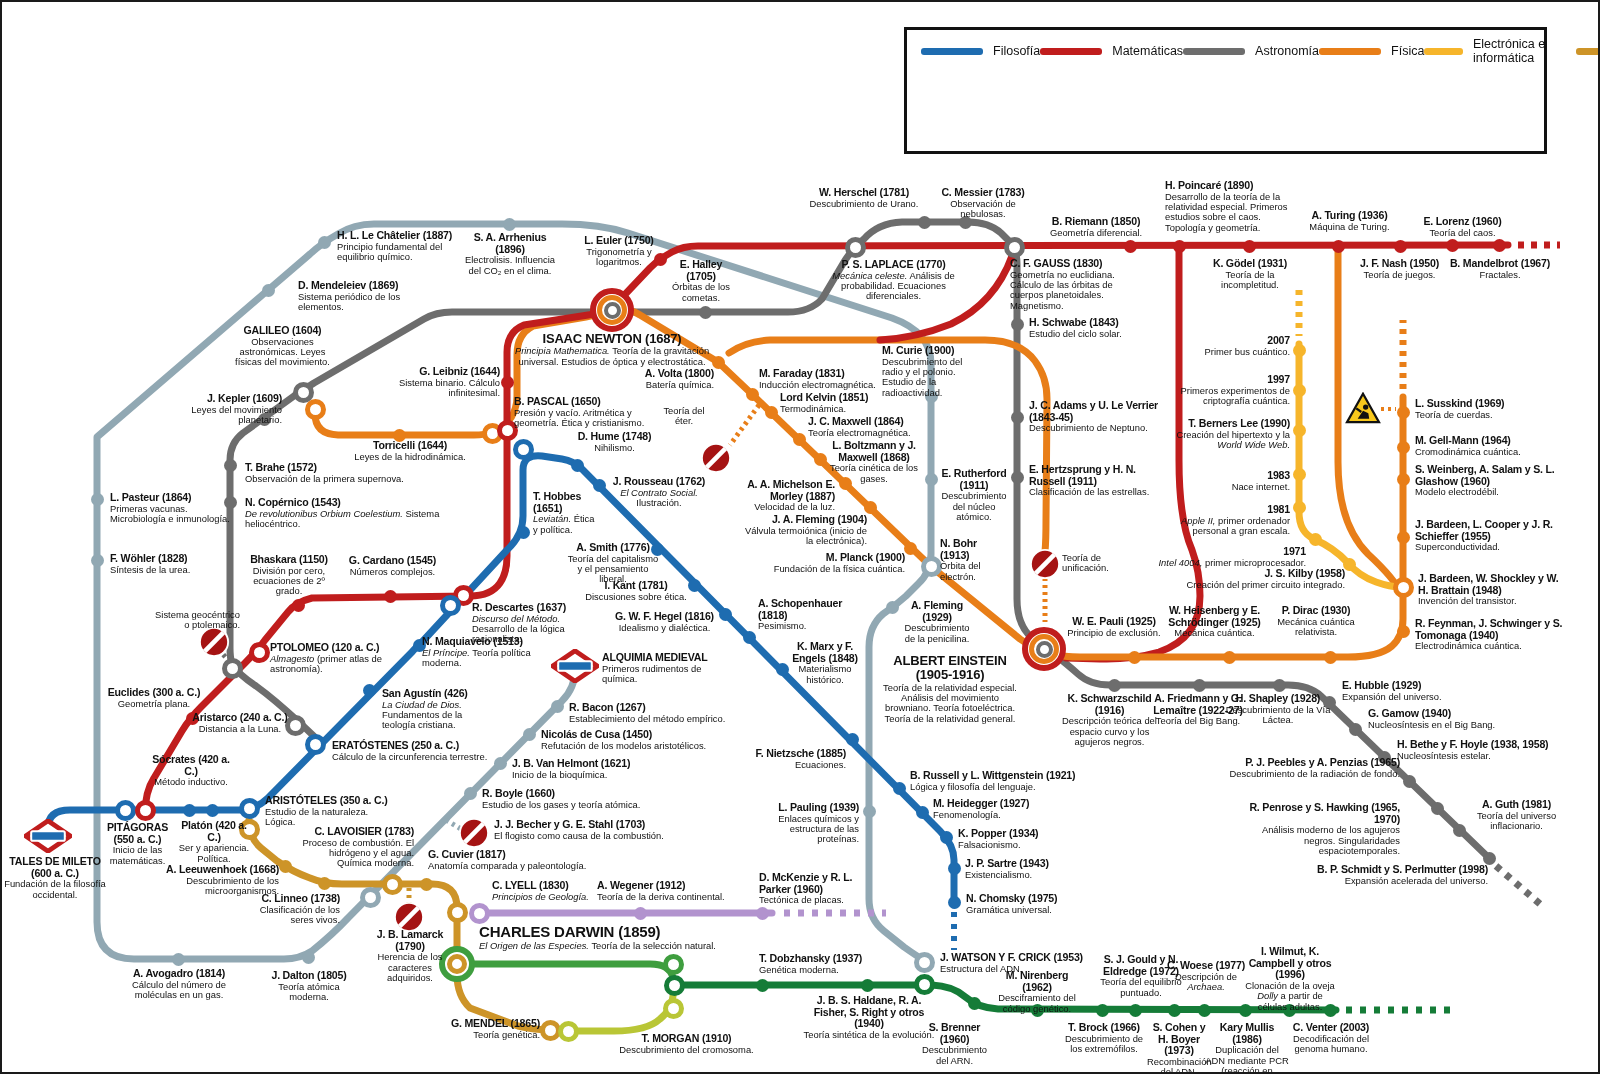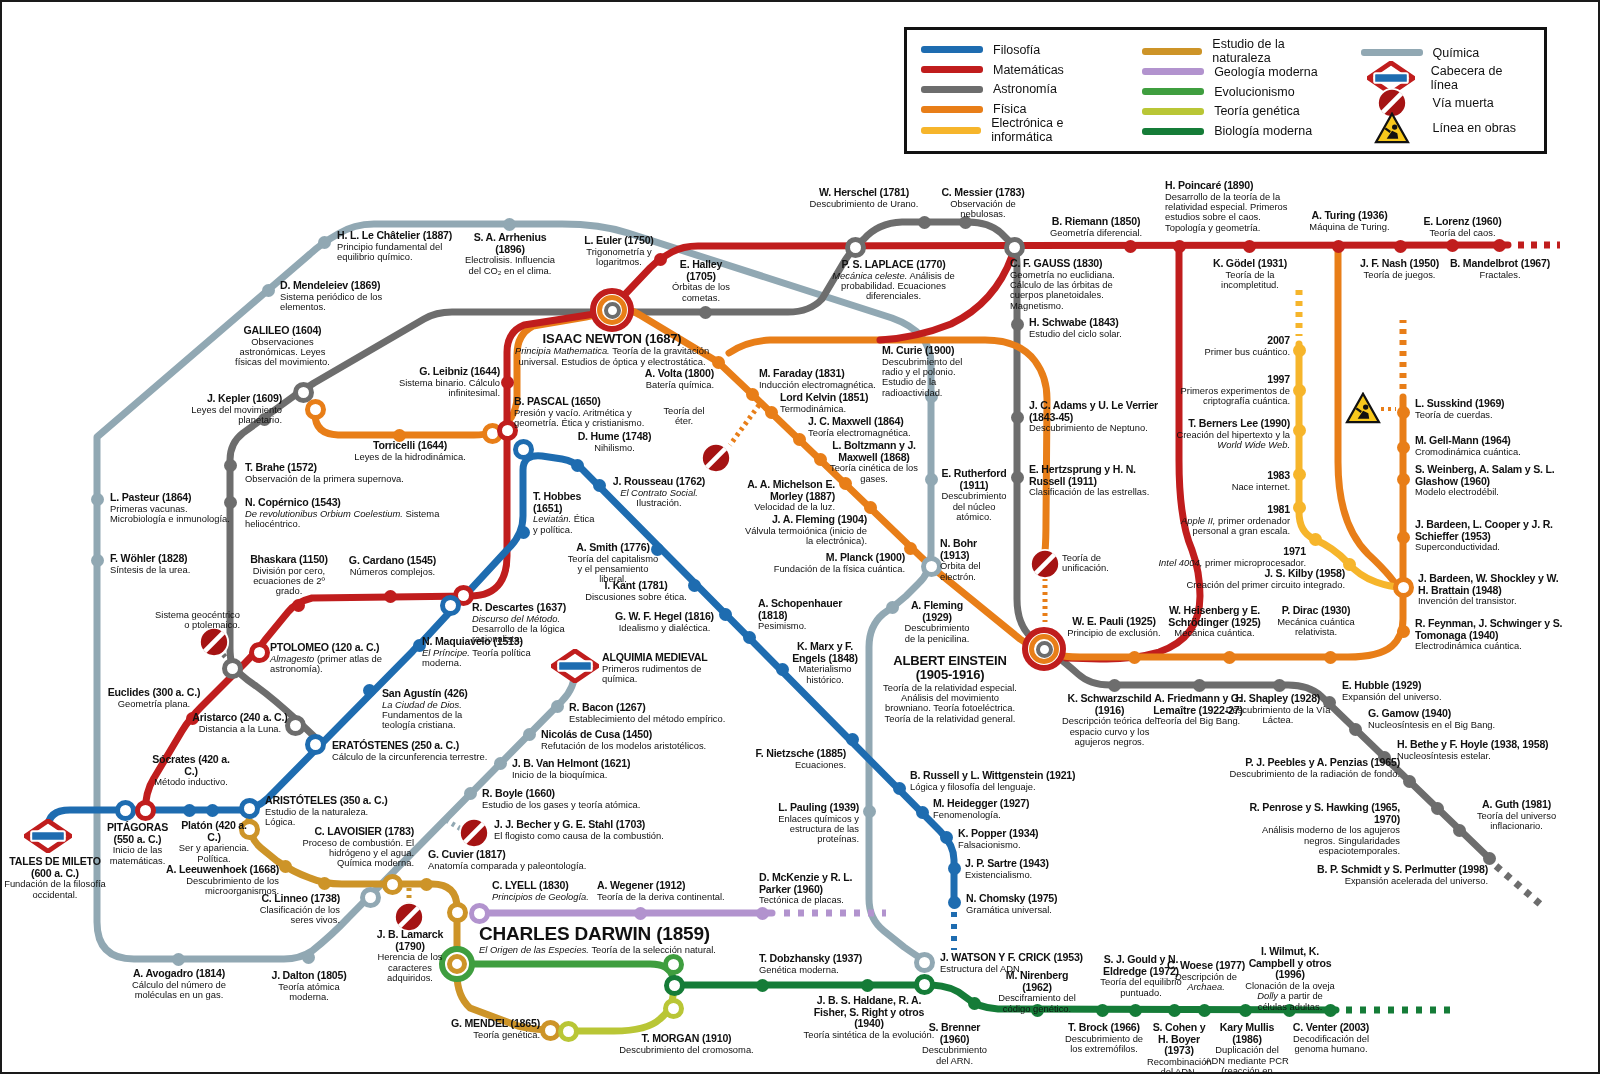--- a/index.html
+++ b/index.html
@@ -9,21 +9,21 @@
   .lbl{position:absolute;font-size:9.4px;line-height:1.1;color:#111;}
   .lbl b{font-size:10.6px;letter-spacing:-0.2px;}
   .lbl i{font-style:italic;}
   .st{position:absolute;border-radius:50%;box-sizing:border-box;}
   .st.dot{width:13px;height:13px;}
   .st.open{width:21px;height:21px;background:#fff;border:5px solid #000;}
   .ring{position:absolute;border-radius:50%;background:#fff;box-sizing:border-box;}
   .sym{position:absolute;}
   #legend{position:absolute;background:#fff;border:3px solid #111;display:flex;
           padding:10px 14px;gap:18px;box-sizing:border-box;}
-  .lg-col{display:flex;flex-direction:column;justify-content:space-around;}
+  .lg-col{display:flex;flex-direction:row;justify-content:space-around;}
   .lg-item{display:flex;align-items:center;gap:10px;height:22px;}
   .lg-sw{width:62px;height:7px;border-radius:3px;}
   .lg-txt{font-size:12.5px;color:#111;}
   .lg-sym{width:62px;display:flex;justify-content:center;}
 </style>
 </head>
 <body>
 
 <div id="stage">
   <svg id="rails" width="1600" height="1074" xmlns="http://www.w3.org/2000/svg">
@@ -235,21 +235,21 @@
       <div class="st dot" style="background: rgb(21, 124, 56); left: 1126.5px; top: 1001.5px;"></div>
       <div class="st dot" style="background: rgb(21, 124, 56); left: 1165.5px; top: 1001.5px;"></div>
       <div class="st dot" style="background: rgb(21, 124, 56); left: 1195.5px; top: 1001.5px;"></div>
       <div class="st dot" style="background: rgb(21, 124, 56); left: 1236.5px; top: 1001.5px;"></div>
       <div class="st dot" style="background: rgb(21, 124, 56); left: 1280.5px; top: 1001.5px;"></div>
       <div class="st dot" style="background: rgb(21, 124, 56); left: 1321.5px; top: 1001.5px;"></div>
     </div>
   <div id="labels">
       <div class="lbl" style="left: 505px; top: 330px; width: 210px; text-align: center;"><b style="font-size:13px">ISAAC NEWTON (1687)</b><br><span><i>Principia Mathematica.</i> Teoría de la gravitación universal. Estudios de óptica y electrostática.</span></div>
       <div class="lbl" style="left: 877px; top: 652px; width: 142px; text-align: center;"><b style="font-size:13px">ALBERT EINSTEIN (1905-1916)</b><br><span>Teoría de la relatividad especial. Análisis del movimiento browniano. Teoría fotoeléctrica. Teoría de la relatividad general.</span></div>
-      <div class="lbl" style="left: 477px; top: 922px; width: 245px; text-align: left;"><b style="font-size:19px">CHARLES DARWIN (1859)</b><br><span><i>El Origen de las Especies.</i> Teoría de la selección natural.</span></div>
+      <div class="lbl" style="left: 477px; top: 922px; width: 245px; text-align: left;"><b style="font-size:15px">CHARLES DARWIN (1859)</b><br><span><i>El Origen de las Especies.</i> Teoría de la selección natural.</span></div>
       <div class="lbl" style="left: 2px; top: 854px; width: 102px; text-align: center;"><b>TALES DE MILETO (600 a. C.)</b><br><span>Fundación de la filosofía occidental.</span></div>
       <div class="lbl" style="left: 98px; top: 820px; width: 75px; text-align: center;"><b>PITÁGORAS (550 a. C.)</b><br><span>Inicio de las matemáticas.</span></div>
       <div class="lbl" style="left: 150px; top: 752px; width: 78px; text-align: center;"><b>Sócrates (420 a. C.)</b><br><span>Método inductivo.</span></div>
       <div class="lbl" style="left: 172px; top: 818px; width: 80px; text-align: center;"><b>Platón (420 a. C.)</b><br><span>Ser y apariencia. Política.</span></div>
       <div class="lbl" style="left: 263px; top: 793px; width: 130px; text-align: left;"><b>ARISTÓTELES (350 a. C.)</b><br><span>Estudio de la naturaleza. Lógica.</span></div>
       <div class="lbl" style="left: 330px; top: 738px; width: 170px; text-align: left;"><b>ERATÓSTENES (250 a. C.)</b><br><span>Cálculo de la circunferencia terrestre.</span></div>
       <div class="lbl" style="left: 380px; top: 686px; width: 110px; text-align: left;"><b>San Agustín (426)</b><br><span><i>La Ciudad de Dios.</i> Fundamentos de la teología cristiana.</span></div>
       <div class="lbl" style="left: 420px; top: 634px; width: 125px; text-align: left;"><b>N. Maquiavelo (1513)</b><br><span><i>El Príncipe.</i> Teoría política moderna.</span></div>
       <div class="lbl" style="left: 470px; top: 600px; width: 110px; text-align: left;"><b>R. Descartes (1637)</b><br><span><i>Discurso del Método.</i> Desarrollo de la lógica racionalista.</span></div>
       <div class="lbl" style="left: 531px; top: 489px; width: 68px; text-align: left;"><b>T. Hobbes (1651)</b><br><span><i>Leviatán.</i> Ética y política.</span></div>
@@ -314,21 +314,21 @@
       <div class="lbl" style="left: 822px; top: 438px; width: 100px; text-align: center;"><b>L. Boltzmann y J. Maxwell (1868)</b><br><span>Teoría cinética de los gases.</span></div>
       <div class="lbl" style="left: 745px; top: 477px; width: 88px; text-align: right;"><b>A. A. Michelson E. Morley (1887)</b><br><span>Velocidad de la luz.</span></div>
       <div class="lbl" style="left: 735px; top: 512px; width: 130px; text-align: right;"><b>J. A. Fleming (1904)</b><br><span>Válvula termoiónica (inicio de la electrónica).</span></div>
       <div class="lbl" style="left: 768px; top: 550px; width: 135px; text-align: right;"><b>M. Planck (1900)</b><br><span>Fundación de la física cuántica.</span></div>
       <div class="lbl" style="left: 938px; top: 536px; width: 68px; text-align: left;"><b>N. Bohr (1913)</b><br><span>Órbita del electrón.</span></div>
       <div class="lbl" style="left: 1058px; top: 614px; width: 108px; text-align: center;"><b>W. E. Pauli (1925)</b><br><span>Principio de exclusión.</span></div>
       <div class="lbl" style="left: 1160px; top: 603px; width: 105px; text-align: center;"><b>W. Heisenberg y E. Schrödinger (1925)</b><br><span>Mecánica cuántica.</span></div>
       <div class="lbl" style="left: 1266px; top: 603px; width: 96px; text-align: center;"><b>P. Dirac (1930)</b><br><span>Mecánica cuántica relativista.</span></div>
       <div class="lbl" style="left: 1413px; top: 616px; width: 158px; text-align: left;"><b>R. Feynman, J. Schwinger y S. Tomonaga (1940)</b><br><span>Electrodinámica cuántica.</span></div>
       <div class="lbl" style="left: 1416px; top: 571px; width: 150px; text-align: left;"><b>J. Bardeen, W. Shockley y W. H. Brattain (1948)</b><br><span>Invención del transistor.</span></div>
-      <div class="lbl" style="left: 1413px; top: 517px; width: 140px; text-align: left;"><b>J. Bardeen, L. Cooper y J. R. Schieffer (1953)</b><br><span>Superconductividad.</span></div>
+      <div class="lbl" style="left: 1413px; top: 517px; width: 140px; text-align: left;"><b>J. Bardeen, L. Cooper y J. R. Schieffer (1955)</b><br><span>Superconductividad.</span></div>
       <div class="lbl" style="left: 1413px; top: 462px; width: 145px; text-align: left;"><b>S. Weinberg, A. Salam y S. L. Glashow (1960)</b><br><span>Modelo electrodébil.</span></div>
       <div class="lbl" style="left: 1413px; top: 433px; width: 152px; text-align: left;"><b>M. Gell-Mann (1964)</b><br><span>Cromodinámica cuántica.</span></div>
       <div class="lbl" style="left: 1413px; top: 396px; width: 118px; text-align: left;"><b>L. Susskind (1969)</b><br><span>Teoría de cuerdas.</span></div>
       <div class="lbl" style="left: 1175px; top: 566px; width: 168px; text-align: right;"><b>J. S. Kilby (1958)</b><br><span>Creación del primer circuito integrado.</span></div>
       <div class="lbl" style="left: 1152px; top: 544px; width: 152px; text-align: right;"><b>1971</b><br><span><i>Intel 4004,</i> primer microprocesador.</span></div>
       <div class="lbl" style="left: 1150px; top: 502px; width: 138px; text-align: right;"><b>1981</b><br><span><i>Apple II,</i> primer ordenador personal a gran escala.</span></div>
       <div class="lbl" style="left: 1198px; top: 468px; width: 90px; text-align: right;"><b>1983</b><br><span>Nace internet.</span></div>
       <div class="lbl" style="left: 1155px; top: 416px; width: 133px; text-align: right;"><b>T. Berners Lee (1990)</b><br><span>Creación del hipertexto y la <i>World Wide Web.</i></span></div>
       <div class="lbl" style="left: 1158px; top: 372px; width: 130px; text-align: right;"><b>1997</b><br><span>Primeros experimentos de criptografía cuántica.</span></div>
       <div class="lbl" style="left: 1172px; top: 333px; width: 116px; text-align: right;"><b>2007</b><br><span>Primer bus cuántico.</span></div>
@@ -336,21 +336,21 @@
       <div class="lbl" style="left: 567px; top: 700px; width: 190px; text-align: left;"><b>R. Bacon (1267)</b><br><span>Establecimiento del método empírico.</span></div>
       <div class="lbl" style="left: 539px; top: 727px; width: 190px; text-align: left;"><b>Nicolás de Cusa (1450)</b><br><span>Refutación de los modelos aristotélicos.</span></div>
       <div class="lbl" style="left: 510px; top: 756px; width: 180px; text-align: left;"><b>J. B. Van Helmont (1621)</b><br><span>Inicio de la bioquímica.</span></div>
       <div class="lbl" style="left: 480px; top: 786px; width: 195px; text-align: left;"><b>R. Boyle (1660)</b><br><span>Estudio de los gases y teoría atómica.</span></div>
       <div class="lbl" style="left: 492px; top: 817px; width: 185px; text-align: left;"><b>J. J. Becher y G. E. Stahl (1703)</b><br><span>El flogisto como causa de la combustión.</span></div>
       <div class="lbl" style="left: 300px; top: 824px; width: 112px; text-align: right;"><b>C. LAVOISIER (1783)</b><br><span>Proceso de combustión. El hidrógeno y el agua. Química moderna.</span></div>
       <div class="lbl" style="left: 262px; top: 968px; width: 90px; text-align: center;"><b>J. Dalton (1805)</b><br><span>Teoría atómica moderna.</span></div>
       <div class="lbl" style="left: 118px; top: 966px; width: 118px; text-align: center;"><b>A. Avogadro (1814)</b><br><span>Cálculo del número de moléculas en un gas.</span></div>
       <div class="lbl" style="left: 108px; top: 551px; width: 105px; text-align: left;"><b>F. Wöhler (1828)</b><br><span>Síntesis de la urea.</span></div>
       <div class="lbl" style="left: 108px; top: 490px; width: 132px; text-align: left;"><b>L. Pasteur (1864)</b><br><span>Primeras vacunas. Microbiología e inmunología.</span></div>
-      <div class="lbl" style="left: 278px; top: 278px; width: 112px; text-align: left;"><b>D. Mendeleiev (1869)</b><br><span>Sistema periódico de los elementos.</span></div>
+      <div class="lbl" style="left: 296px; top: 278px; width: 112px; text-align: left;"><b>D. Mendeleiev (1869)</b><br><span>Sistema periódico de los elementos.</span></div>
       <div class="lbl" style="left: 335px; top: 228px; width: 118px; text-align: left;"><b>H. L. Le Châtelier (1887)</b><br><span>Principio fundamental del equilibrio químico.</span></div>
       <div class="lbl" style="left: 456px; top: 230px; width: 104px; text-align: center;"><b>S. A. Arrhenius (1896)</b><br><span>Electrolisis. Influencia del CO₂ en el clima.</span></div>
       <div class="lbl" style="left: 880px; top: 343px; width: 85px; text-align: left;"><b>M. Curie (1900)</b><br><span>Descubrimiento del radio y el polonio. Estudio de la radioactividad.</span></div>
       <div class="lbl" style="left: 938px; top: 466px; width: 68px; text-align: center;"><b>E. Rutherford (1911)</b><br><span>Descubrimiento del núcleo atómico.</span></div>
       <div class="lbl" style="left: 900px; top: 598px; width: 70px; text-align: center;"><b>A. Fleming (1929)</b><br><span>Descubrimiento de la penicilina.</span></div>
       <div class="lbl" style="left: 765px; top: 800px; width: 92px; text-align: right;"><b>L. Pauling (1939)</b><br><span>Enlaces químicos y estructura de las proteínas.</span></div>
       <div class="lbl" style="left: 938px; top: 950px; width: 170px; text-align: left;"><b>J. WATSON Y F. CRICK (1953)</b><br><span>Estructura del ADN.</span></div>
       <div class="lbl" style="left: 155px; top: 862px; width: 122px; text-align: right;"><b>A. Leeuwenhoek (1668)</b><br><span>Descubrimiento de los microorganismos.</span></div>
       <div class="lbl" style="left: 240px; top: 891px; width: 98px; text-align: right;"><b>C. Linneo (1738)</b><br><span>Clasificación de los seres vivos.</span></div>
       <div class="lbl" style="left: 426px; top: 847px; width: 165px; text-align: left;"><b>G. Cuvier (1817)</b><br><span>Anatomía comparada y paleontología.</span></div>

